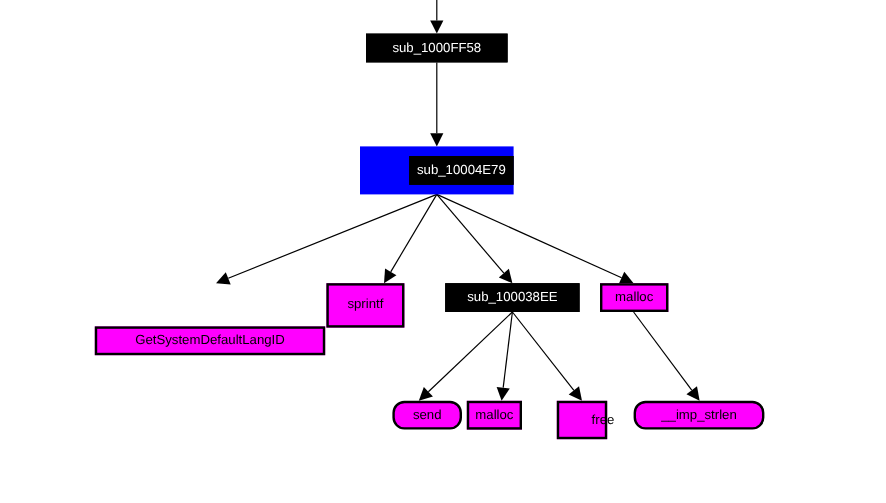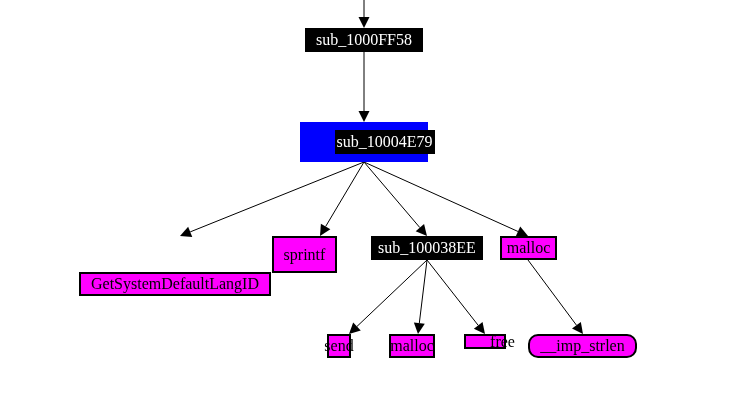--- a/index.html
+++ b/index.html
@@ -27,22 +27,22 @@
     height: 419px;
     pointer-events: none;
   }
   .node {
     position: absolute;
     box-sizing: border-box;
     display: flex;
     align-items: center;
     justify-content: center;
     white-space: pre;
-    font-family: Liberation Serif, serif;
-    font-size: 16px;
+    font-family: Liberation Sans, sans-serif;
+    font-size: 11px;
     line-height: 1;
     letter-spacing: 0px;
   }
   
   .node.lib {
     background: #ff00ff;
     border: 2px solid #000000;
     color: #000000;
   }
   
@@ -93,18 +93,18 @@
     </svg>
   <div id="node-layer">
       <div class="node func" style="left: 305px; top: 28px; width: 118px; height: 24px;"><span>sub_1000FF58</span></div>
       <div class="node-sel-frame" style="left: 300px; top: 122px; width: 128px; height: 40px; background: rgb(0, 0, 255); padding-left: 41px;">
         <div class="node func" style="position: relative; width: 112px; height: 24px;"><span>sub_10004E79</span></div>
       </div>
       <div class="node lib" style="left: 79px; top: 236px; width: 192px; height: 24px; margin-top: 36px;"><span>GetSystemDefaultLangID</span></div>
       <div class="node lib" style="left: 272px; top: 236px; width: 65px; height: 37px;"><span>sprintf</span></div>
       <div class="node func" style="left: 371px; top: 236px; width: 112px; height: 24px;"><span>sub_100038EE</span></div>
       <div class="node lib" style="left: 500px; top: 236px; width: 57px; height: 24px;"><span>malloc</span></div>
-      <div class="node lib" style="left: 327px; top: 334px; width: 24px; height: 24px;"><span>send</span></div>
+      <div class="node lib" style="left: 327px; top: 334px; width: 58px; height: 24px; border-radius: 10px;"><span>send</span></div>
       <div class="node lib" style="left: 389px; top: 334px; width: 46px; height: 24px;"><span>malloc</span></div>
-      <div class="node lib" style="left: 464px; top: 334px; width: 42px; height: 15px; padding-left: 35px;"><span>free</span></div>
+      <div class="node lib" style="left: 464px; top: 334px; width: 42px; height: 32px; padding-left: 35px;"><span>free</span></div>
       <div class="node lib" style="left: 528px; top: 334px; width: 109px; height: 24px; border-radius: 10px;"><span>__imp_strlen</span></div>
     </div>
 </div>
 
 </body></html>

